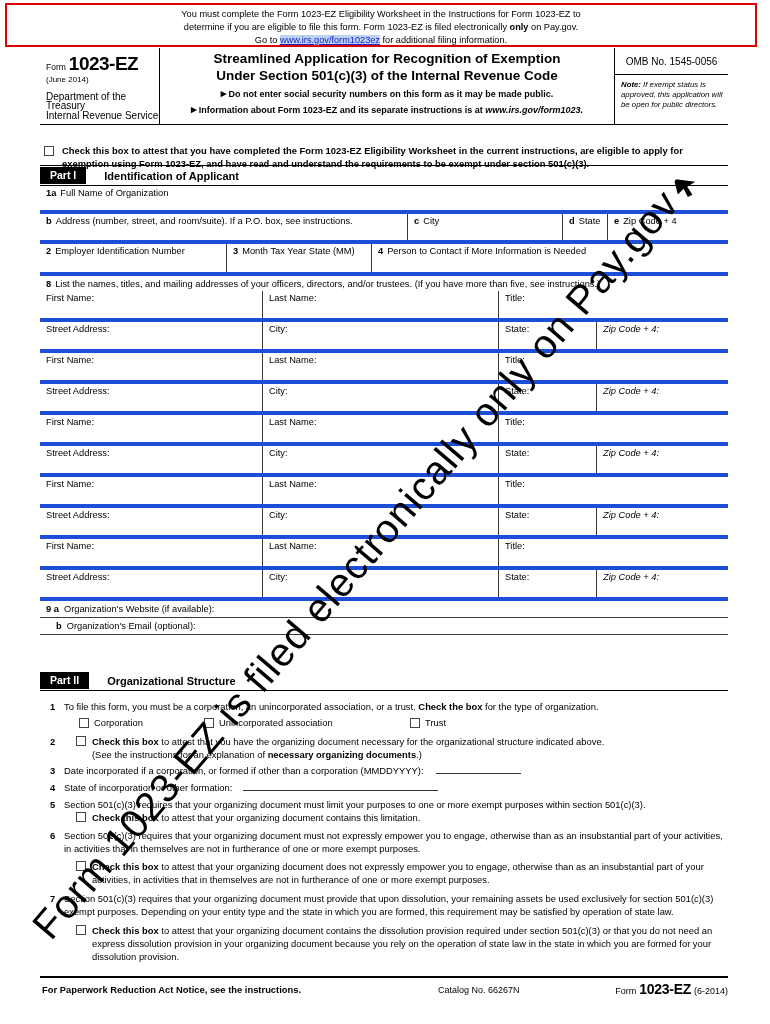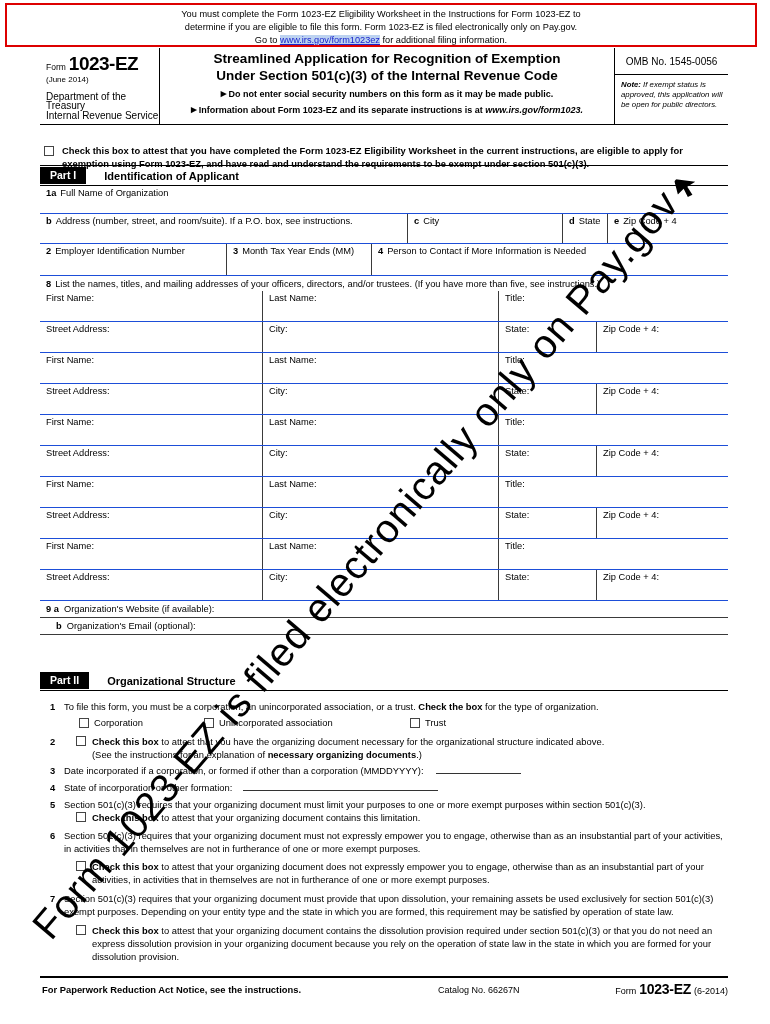--- a/index.html
+++ b/index.html
@@ -3,21 +3,21 @@
 <meta charset="utf-8">
 <style>
   html,body{margin:0;padding:0;}
   body{width:770px;height:1024px;background:#fff;position:relative;overflow:hidden;
        font-family:"Liberation Sans",sans-serif;color:#000;-webkit-font-smoothing:antialiased;}
   *{box-sizing:border-box;}
 
   
   .banner{position:absolute;left:5px;top:3px;width:752px;height:44px;border:2px solid #dd0000;
           text-align:center;font-size:9.2px;line-height:13px;padding-top:3px;}
-  .banner b{font-weight:normal;margin-top:40px;}
+  .banner b{font-weight:bold;margin-top:40px;}
   .banner a{color:#1a24cc;text-decoration:underline;background:#bcd2f0;cursor:pointer;}
 
   
   .header{position:absolute;left:40px;top:48px;width:688px;height:77px;display:flex;
           border-bottom:1.5px solid #000;}
   .h-left{width:120px;border-right:1px solid #000;padding:5px 4px 3px 6px;position:relative;}
   .h-form-line{display:flex;align-items:baseline;gap:3px;}
   .h-form-word{font-size:8.5px;}
   .h-form-num{font-size:19px;font-weight:bold;letter-spacing:-0.5px;}
   .h-rev{font-size:8px;}
@@ -39,31 +39,31 @@
   .attest-text{font-size:9.4px;font-weight:bold;line-height:13px;margin-left:8px;}
 
   
   .part-bar{position:absolute;left:40px;width:688px;height:20px;display:flex;align-items:center;
             border-bottom:1px solid #000;}
   .pbox{background:#000;color:#fff;font-size:10.5px;font-weight:bold;padding:2px 10px 3px;line-height:12px;}
   .ptitle{font-size:11px;font-weight:bold;margin-left:18px;}
 
   
   .p1{position:absolute;left:40px;top:186px;width:688px;}
-  .row{display:flex;border-bottom:1px solid #1d4ed8;}
+  .row{display:flex;border-bottom:4px solid #1d4ed8;}
   .cell{border-right:1px solid #3a3a3a;padding:2px 3px 0 6px;font-size:9.3px;line-height:11px;}
   .cell:last-child{border-right:none;}
   .num{font-weight:bold;margin-right:4px;}
   .r1a{height:28px;}
   .rb{height:30px;}
   .r234{height:32px;}
   .r567{height:33px;}
   .r8{height:15px;border-bottom:none;padding:3px 0 0 6px;font-size:9.3px;}
   .orow{height:31px;}
-  .o1{width:223px;}.o2{width:236px;}.o3{width:229px;}.o3s{width:98px;}.o4s{width:131px;}
+  .o1{width:223px;}.o2{width:236px;}.o3{width:229px;}.o3s{width:98px;}.o4s{width:131px;font-style:italic;}
   .r9{height:17px;padding:3px 0 0 6px;font-size:9.3px;border-bottom:1px solid #3a3a3a;}
   .r9 .numb{font-weight:bold;margin-right:5px;}
   .indent-b{margin-left:10px;}
 
   
   .p2{position:absolute;left:40px;top:695px;width:688px;font-size:9.4px;line-height:13px;}
   .q{position:relative;padding-left:24px;margin-top:0;}
   .qnum{position:absolute;left:10px;font-weight:bold;}
   .opts{position:relative;height:15px;margin-top:3px;}
   .opt{position:absolute;top:0;display:flex;align-items:center;gap:5px;}
@@ -148,21 +148,21 @@
     <div class="cell" style="flex:1;"><span class="num">1a</span><span>Full Name of Organization</span></div>
   </div>
   <div class="row rb">
     <div class="cell" style="width:368px;"><span class="num">b</span><span>Address (number, street, and room/suite). If a P.O. box, see instructions.</span></div>
     <div class="cell" style="width:155px;"><span class="num">c</span><span>City</span></div>
     <div class="cell" style="width:45px;"><span class="num">d</span><span>State</span></div>
     <div class="cell" style="width:120px;"><span class="num">e</span><span>Zip Code + 4</span></div>
   </div>
   <div class="row r234">
     <div class="cell" style="width:187px;"><span class="num">2</span><span>Employer Identification Number</span></div>
-    <div class="cell" style="width:145px;"><span class="num">3</span><span>Month Tax Year Ends (MM)</span></div>
+    <div class="cell" style="width:145px;"><span class="num">3</span><span>Month Tax Year State (MM)</span></div>
     <div class="cell" style="width:356px;"><span class="num">4</span><span>Person to Contact if More Information is Needed</span></div>
   </div>
   <div class="r8">
     <span class="num">8</span><span>List the names, titles, and mailing addresses of your officers, directors, and/or trustees. (If you have more than five, see instructions.)</span>
   </div>
 
   <div class="row orow">
     <div class="cell o1"><span>First Name:</span></div>
     <div class="cell o2"><span>Last Name:</span></div>
     <div class="cell o3"><span>Title:</span></div>

